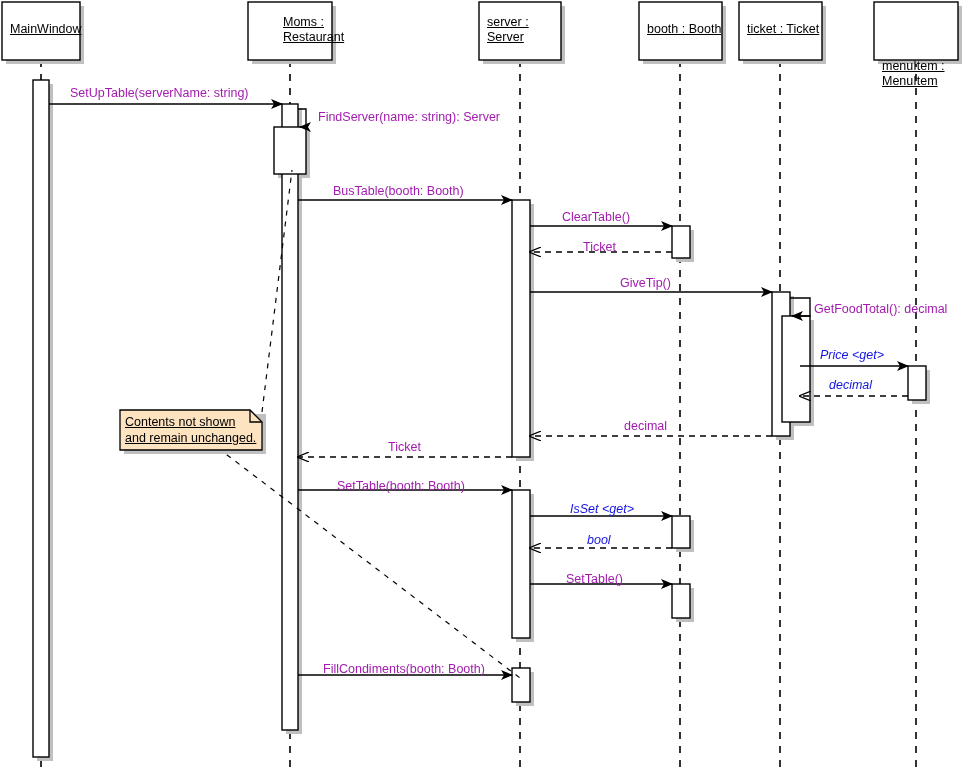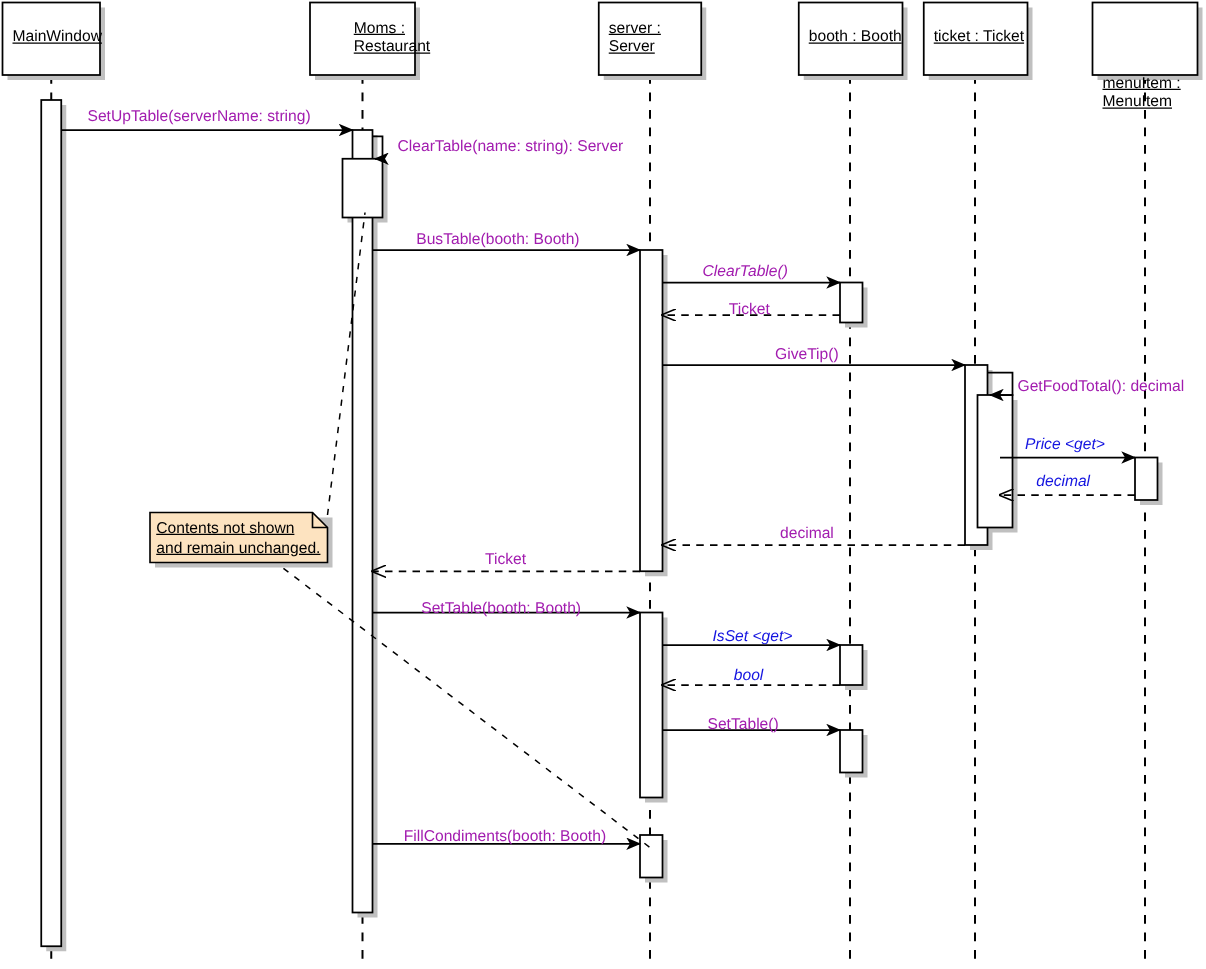--- a/index.html
+++ b/index.html
@@ -162,23 +162,23 @@
   </svg>
 
   <div id="text-layer">
       <div class="lifeline-box-label" style="left: 10px; top: 22px; width: 66px;"><span>MainWindow</span></div>
       <div class="lifeline-box-label" style="left: 256px; top: 15px; width: 72px; margin-left: 27px;"><span>Moms :</span><br><span>Restaurant</span></div>
       <div class="lifeline-box-label" style="left: 487px; top: 15px; width: 70px;"><span>server :</span><br><span>Server</span></div>
       <div class="lifeline-box-label" style="left: 647px; top: 22px; width: 71px;"><span>booth : Booth</span></div>
       <div class="lifeline-box-label" style="left: 747px; top: 22px; width: 71px; text-align: center;"><span>ticket : Ticket</span></div>
       <div class="lifeline-box-label" style="left: 882px; top: 15px; width: 72px; margin-top: 44px;"><span>menuItem :</span><br><span>MenuItem</span></div>
       <div class="msg-label" style="left: 70px; top: 86px;">SetUpTable(serverName: string)</div>
-      <div class="msg-label" style="left: 318px; top: 110px;">ClearTable(name: string): Server</div>
+      <div class="msg-label" style="left: 318px; top: 110px;">FindServer(name: string): Server</div>
       <div class="msg-label" style="left: 333px; top: 184px;">BusTable(booth: Booth)</div>
-      <div class="msg-label" style="left: 562px; top: 210px; font-style: italic;">ClearTable()</div>
+      <div class="msg-label" style="left: 562px; top: 210px;">ClearTable()</div>
       <div class="msg-label" style="left: 583px; top: 240px;">Ticket</div>
       <div class="msg-label" style="left: 620px; top: 276px;">GiveTip()</div>
       <div class="msg-label" style="left: 814px; top: 302px;">GetFoodTotal(): decimal</div>
       <div class="msg-label prop" style="left: 820px; top: 348px;">Price &lt;get&gt;</div>
       <div class="msg-label prop" style="left: 829px; top: 378px;">decimal</div>
       <div class="msg-label" style="left: 624px; top: 419px;">decimal</div>
       <div class="msg-label" style="left: 388px; top: 440px;">Ticket</div>
       <div class="msg-label" style="left: 337px; top: 479px;">SetTable(booth: Booth)</div>
       <div class="msg-label prop" style="left: 570px; top: 502px;">IsSet &lt;get&gt;</div>
       <div class="msg-label prop" style="left: 587px; top: 533px;">bool</div>

